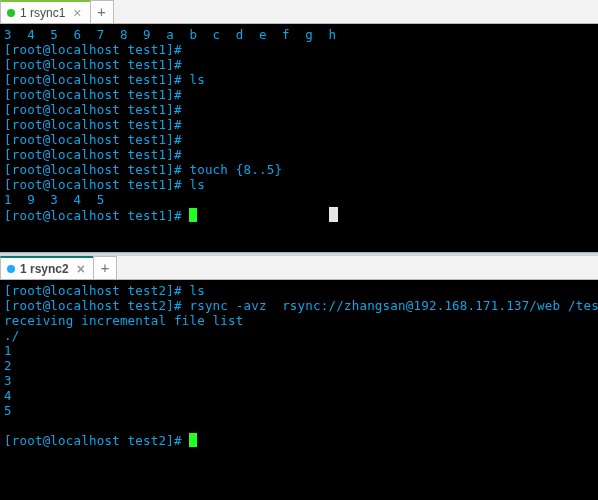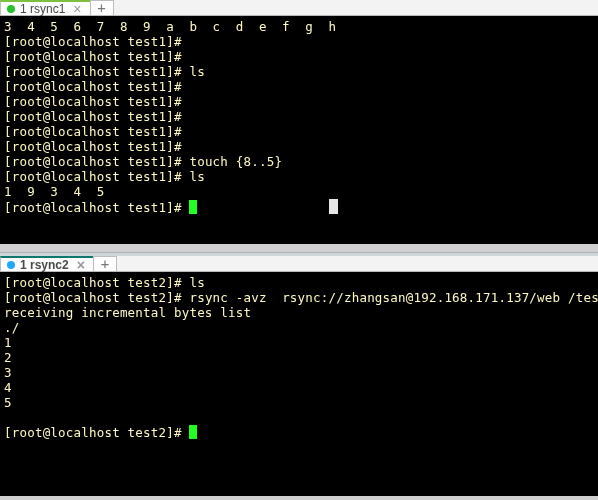--- a/index.html
+++ b/index.html
@@ -7,21 +7,21 @@
       width: 598px;
       height: 500px;
       background: #d0d0d0;
       font-family: Consolas, "Lucida Console", monospace;
       font-size: 12.5px;
       overflow: hidden;
     }
     .pane-top { height: 252px; }
     .pane-bottom { height: 248px; }
     .tabbar {
-      height: 16px;
+      height: 24px;
       background: #f3f3f3;
       border-bottom: 1px solid #b8b8b8;
       display: flex;
       align-items: stretch;
     }
     .tab {
       background: #fdfdfd;
       border: 1px solid #bcbcbc;
       border-bottom: none;
       display: flex;
@@ -39,21 +39,21 @@
     .dot-blue  { width: 8px; height: 8px; border-radius: 50%; background: #1faaff; display:inline-block; }
     .tab-close {
       color:#999; font-size:14px; line-height:1; margin-left:3px;
     }
     .new-tab {
       width: 24px; display:flex; align-items:center; justify-content:center;
       background:#fdfdfd; border:1px solid #bcbcbc; border-bottom:none;
       color:#777; font-size:14px; margin-left:-1px; cursor:pointer;
     }
     .terminal {
-      background:#000; color:#fef9c3;
+      background:#000; color:#0ea5e9;
       height: calc(100% - 24px);
       padding: 3px 4px 2px 4px;
       line-height: 15px;
       letter-spacing: .2px;
     }
     .line { white-space: pre; }
     .cursor-green {
       display:inline-block; width:8px; height:14px;
       background:#23ff23; vertical-align:-2px;
     }
@@ -103,21 +103,21 @@
       <span class="dot-blue"></span>
       <span>1 rsync2</span>
       <span class="tab-close">×</span>
     </div>
     <div class="new-tab">+</div>
   </div>
 
   <div class="terminal">
     <div class="line"><span>[root@localhost test2]#</span> <span>ls</span></div>
     <div class="line"><span>[root@localhost test2]#</span> <span>rsync -avz  rsync://zhangsan@192.168.171.137/web /test2</span></div>
-    <div class="line">receiving incremental bytes list</div>
+    <div class="line">receiving incremental file list</div>
     <div class="line">./</div>
     <div class="line">1</div>
     <div class="line">2</div>
     <div class="line">3</div>
     <div class="line">4</div>
     <div class="line">5</div>
     <div class="line"> </div>
     <div class="line"><span>[root@localhost test2]#</span> <span class="cursor-green"></span></div>
   </div>
 </div>

